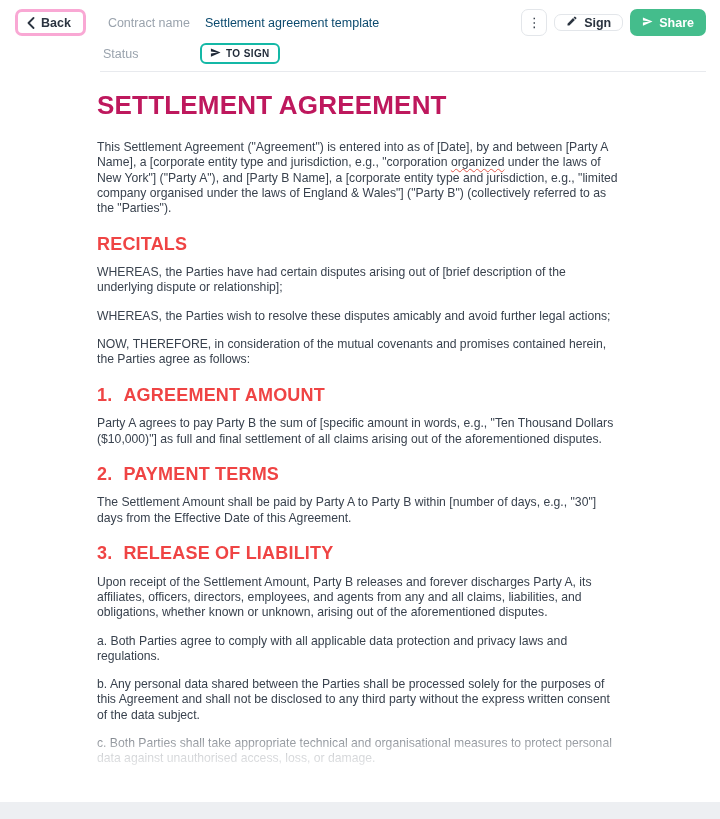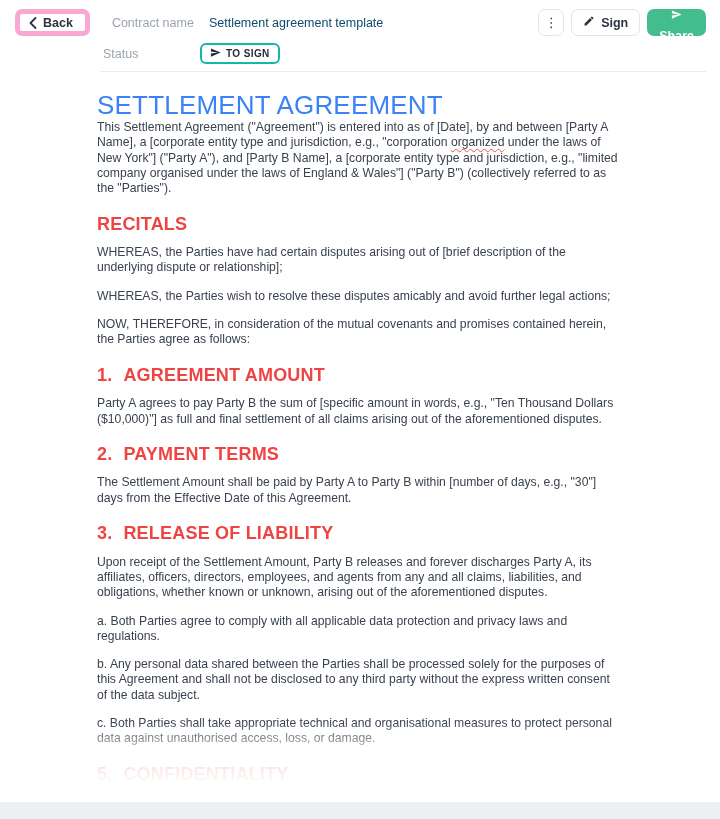--- a/index.html
+++ b/index.html
@@ -3,47 +3,47 @@
 <meta charset="utf-8">
 <style>
   * { box-sizing: border-box; }
   html,body { margin:0; padding:0; background:#ffffff; }
   body { width:720px; height:819px; font-family:"Liberation Sans", sans-serif; }
   .app { position:relative; width:720px; height:819px; overflow:hidden; background:#fff; }
 
   
   .header { padding:9px 14px 7px 15px; background:#fff; }
   .header-row1 { display:flex; align-items:center; height:27px; }
-  .back-btn { display:inline-flex; align-items:center; gap:6px; border:5px solid #f9a8d4;
+  .back-btn { display:inline-flex; align-items:center; gap:6px; border:3px solid #f9a8d4;
     border-radius:7px; padding:0 12px 0 9px; height:27px; font-size:12.5px; font-weight:700;
     color:#2b3440; background:#fff; cursor:pointer; }
   .back-btn svg { display:block; }
   .hdr-label { color:#9aa3ad; font-size:12.5px; }
   .col-label { width:97px; margin-left:22px; flex:none; }
   .contract-title { font-size:12.5px; color:#0c4a6e; }
   .header-actions { margin-left:auto; display:flex; gap:7px; align-items:center; }
   .icon-btn { width:26px; height:27px; border:1px solid #e3e6ea; border-radius:7px;
     display:flex; align-items:center; justify-content:center; font-size:13px; line-height:1;
     color:#2b3440; background:#fff; cursor:pointer; }
   .sign-btn { display:inline-flex; gap:6px; align-items:center; border:1px solid #e3e6ea;
-    border-radius:7px; padding:0 11px; height:27px; font-size:12.5px; font-weight:600;
+    border-radius:7px; padding:0 11px; height:17px; font-size:12.5px; font-weight:600;
     color:#2b3440; background:#fff; cursor:pointer; }
   .share-btn { display:inline-flex; gap:6px; align-items:center; border:none; border-radius:7px;
     padding:0 12px; height:27px; font-size:12.5px; font-weight:600; color:#fff;
-    background:#44bd8c; cursor:pointer;flex-direction:column; }
+    background:#44bd8c; cursor:pointer; }
   .header-row2 { display:flex; align-items:center; margin-top:7px; margin-left:88px; height:21px; }
   .status-badge { display:inline-flex; align-items:center; gap:5px; border:2px solid #14b8a6;
     border-radius:6px; padding:0 8px; height:21px; font-size:10px; font-weight:700;
     letter-spacing:0.4px; color:#1f2937; background:#fff; cursor:pointer; }
   .header-divider { margin:0 14px 0 100px; border-top:1px solid #e8eaee; }
 
   
   .doc { padding:13px 98px 0 97px; }
-  .doc-title { font-size:26px; font-weight:400; letter-spacing:0.2px; color:#3b82f6;
-    margin:6px 0 1px; line-height:1.08; }
+  .doc-title { font-size:26px; font-weight:700; letter-spacing:0.2px; color:#be185d;
+    margin:6px 0 21px; line-height:1.08; }
   .doc p { font-size:12.2px; line-height:15.3px; color:#39424e; margin:0 0 13px; }
   .doc h2 { font-size:18px; font-weight:800; color:#ef4444; margin:17px 0 10px;
     letter-spacing:0.2px; line-height:1.2; }
   .sec-num { margin-right:11px; }
   .misspelled { text-decoration-line:underline; text-decoration-style:wavy;
     text-decoration-color:#e2574c; text-decoration-thickness:1px; text-underline-offset:2px; }
 
   
   .fade-overlay { position:absolute; left:0; right:0; bottom:17px; height:80px;
     background:linear-gradient(180deg, rgba(255,255,255,0) 0%, rgba(255,255,255,0.78) 42%, #ffffff 80%);

